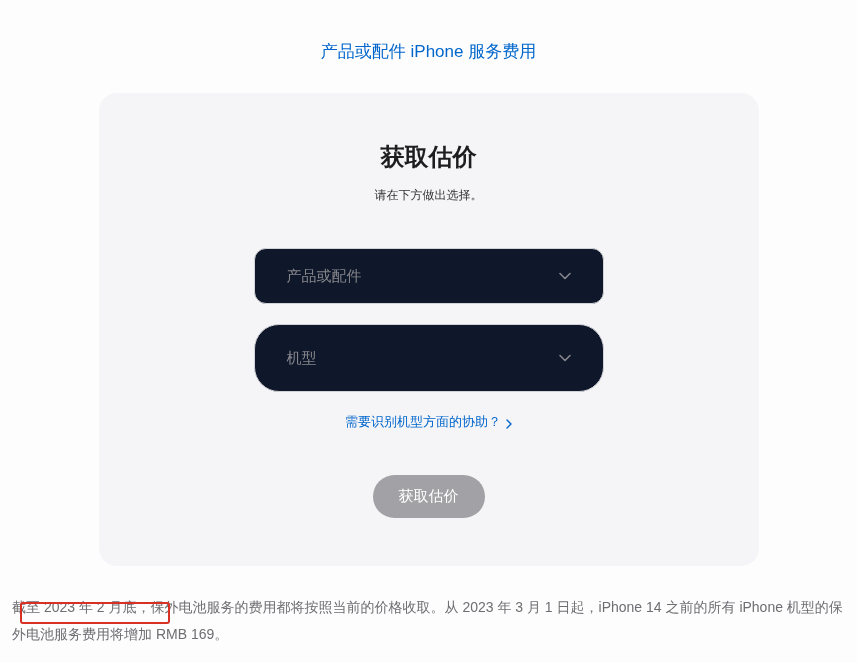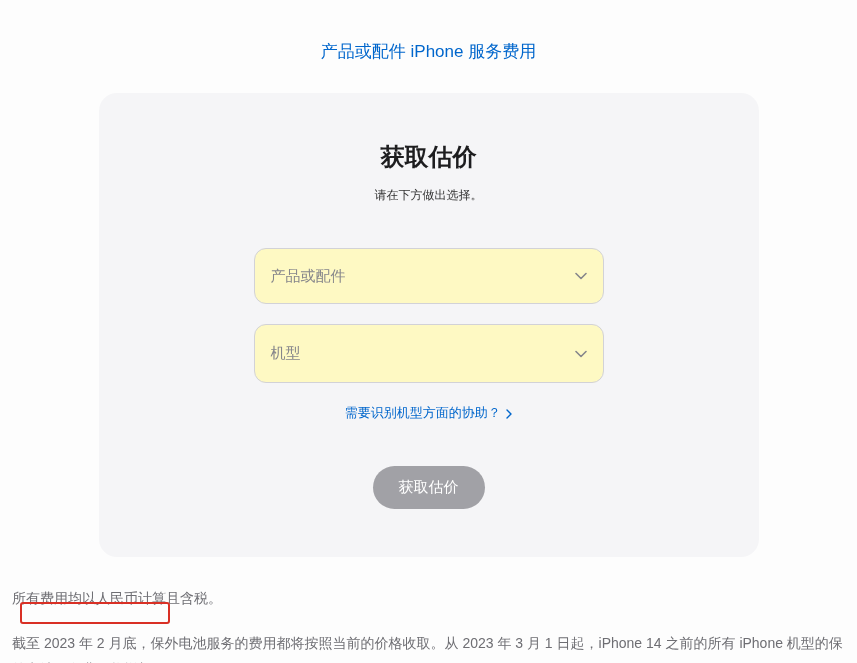--- a/index.html
+++ b/index.html
@@ -44,44 +44,46 @@
       margin-bottom: 44px;
     }
     .select-row {
       display: flex;
       justify-content: center;
       margin-bottom: 20px;
     }
     .select-box {
       width: 350px;
       height: 56px;
-      background: #fef9c3;
+      background: #0f172a;
       border: 1px solid #d2d2d7;
       border-radius: 12px;
       display: flex;
       align-items: center;
       justify-content: space-between;
-      padding: 0 16px;
+      padding: 0 32px;
       cursor: pointer;
       gap: 22px;
     }
     .select-box.narrow {
-      height: 59px;
+      height: 68px;
+      border-radius: 25px;
     }
     .select-placeholder {
       color: #86868b;
       font-size: 15px;
     }
     .chevron {
       color: #86868b;
       font-size: 12px;
     }
     .help-link-row {
       margin-top: 6px;
       margin-bottom: 44px;
+      font-family: Liberation Serif, serif;
     }
     .help-link {
       color: #0066cc;
       text-decoration: none;
       font-size: 13px;
     }
     .help-chevron {
       color: #0066cc;
       font-size: 10px;
       margin-left: 2px;
@@ -156,17 +158,16 @@
             <path d="M1 1 L5 5 L1 9" stroke="#0066cc" stroke-width="1.4" fill="none" stroke-linecap="round" stroke-linejoin="round"></path>
           </svg>
       </span>
     </a>
   </div>
 
   <button class="submit-btn">获取估价</button>
 </div>
 
 <div class="footer-notes">
-  <p>所有费用均以人民币计算且含税。</p>
   <p>截至 2023 年 2 月底，保外电池服务的费用都将按照当前的价格收取。从 2023 年 3 月 1 日起，iPhone 14 之前的所有 iPhone 机型的保外电池服务费用将增加 RMB 169。</p>
 </div>
 
 <div class="highlight-box"></div>
 
 </body></html>

